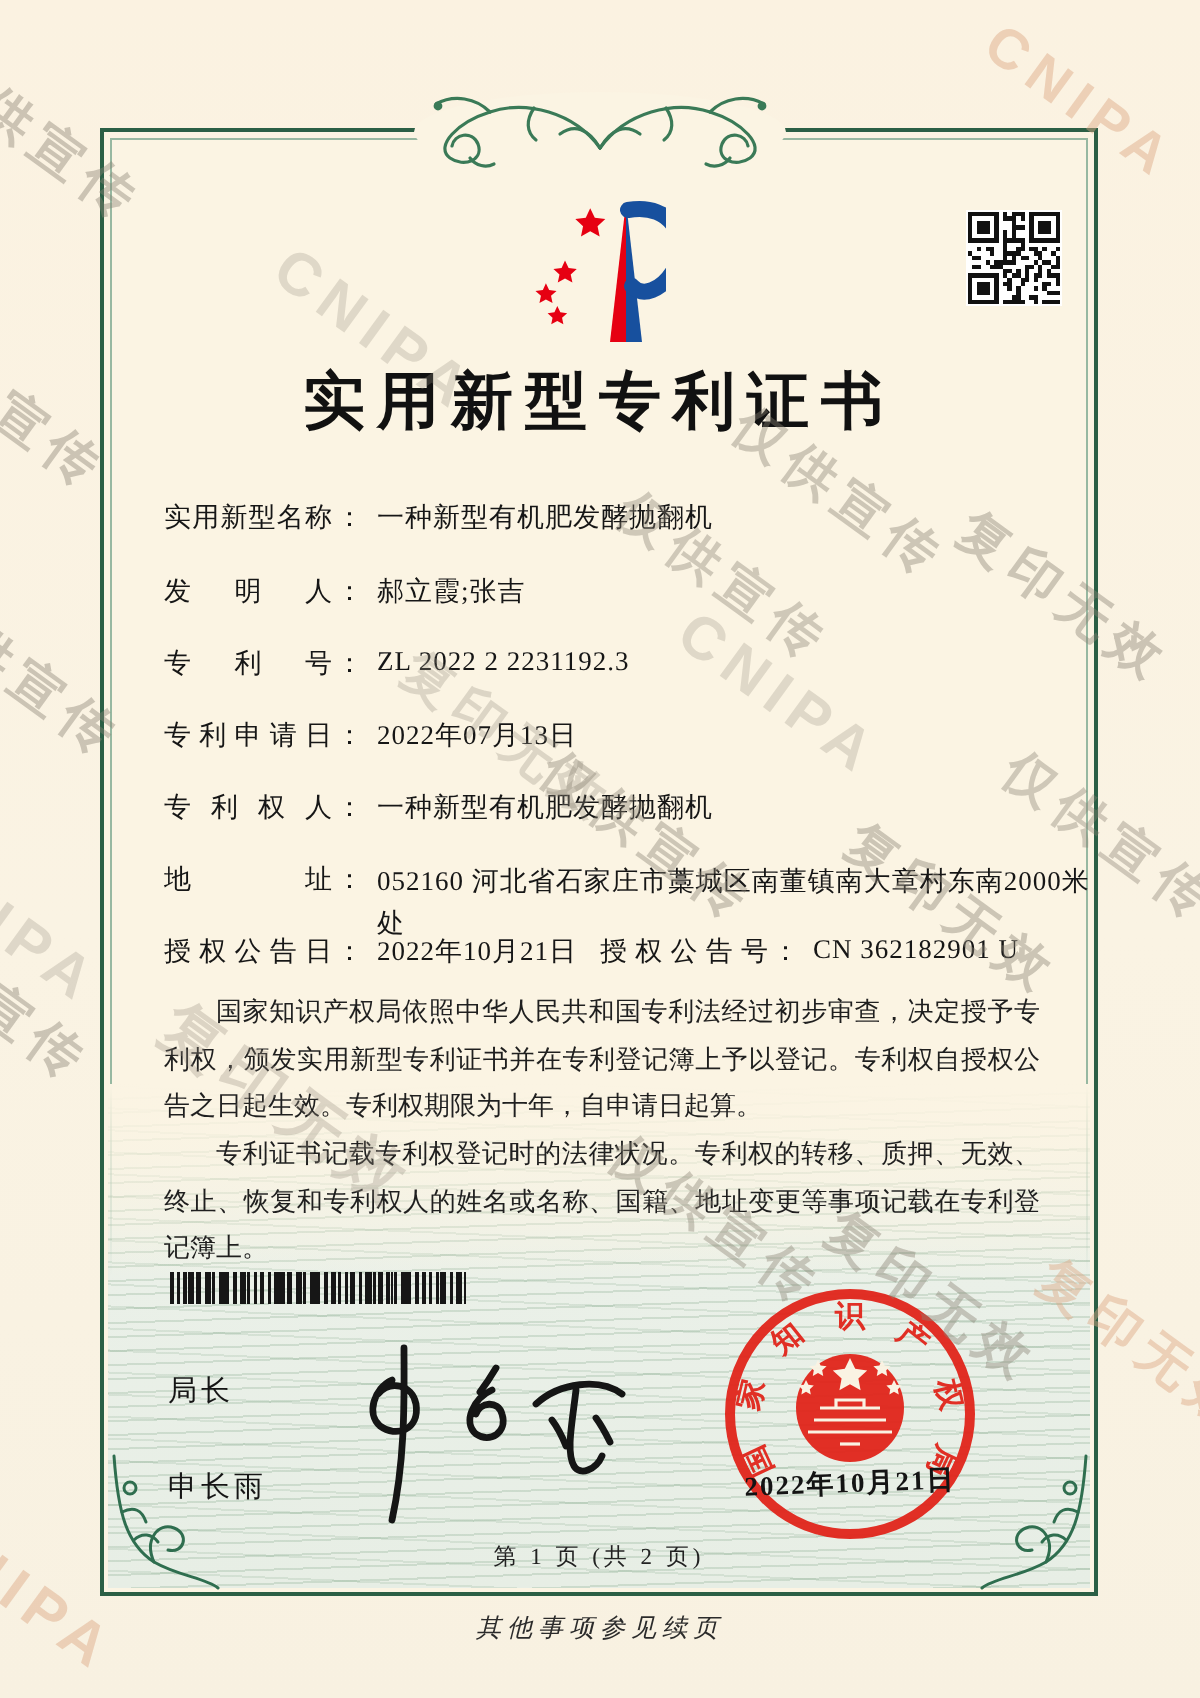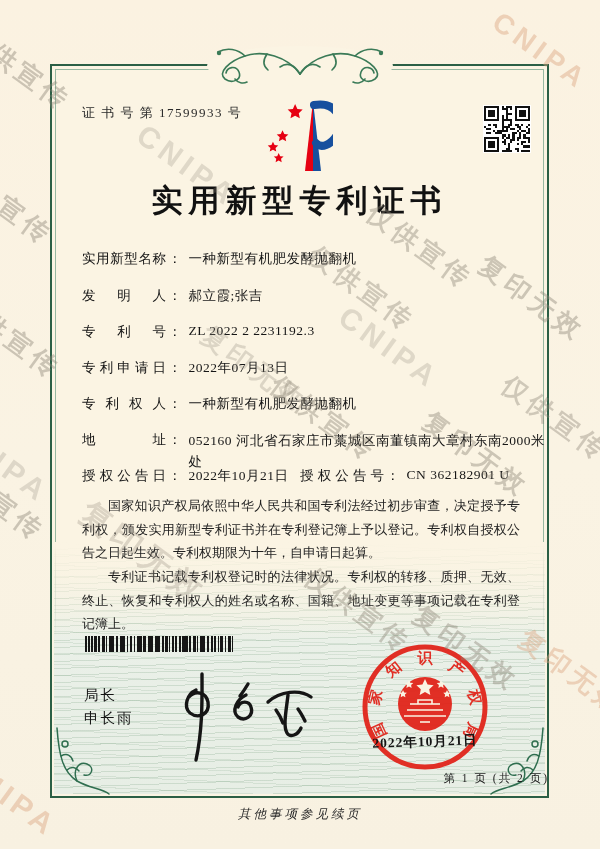--- a/index.html
+++ b/index.html
@@ -46,21 +46,21 @@
       repeating-linear-gradient(90deg,#161616 0 1px,rgba(0,0,0,0) 1px 6.5px);}
   .official{position:absolute;left:84px;font-family:"Liberation Sans","DejaVu Sans",sans-serif;
             font-size:14.5px;font-weight:400;color:#151515;letter-spacing:2px;}
   .sig{position:absolute;left:168px;top:668px;width:152px;height:100px;}
   .seal{position:absolute;left:360px;top:642px;width:130px;height:130px;opacity:.95;}
   #seal-chars text{fill:#e1251b;font-size:15px;font-weight:700;text-anchor:middle;
                    font-family:"Liberation Serif","DejaVu Serif",serif;}
   .seal-date{position:absolute;left:356px;top:733px;width:138px;text-align:center;
              font-size:13.5px;font-weight:700;letter-spacing:1px;color:#141414;
              transform:rotate(-2deg);z-index:4;}
-  .page-info{position:absolute;left:50px;top:771px;width:499px;text-align:right;
+  .page-info{position:absolute;left:50px;top:771px;width:499px;text-align:center;
              font-size:11.5px;letter-spacing:2px;color:#222;}
   .cont-note{position:absolute;left:0;top:806px;width:600px;text-align:center;
              font-size:12.5px;font-style:italic;letter-spacing:3px;color:#2b2b2b;}
   .orn-top{position:absolute;left:205px;top:42px;width:190px;height:48px;z-index:2;}
   .orn-corner{position:absolute;width:58px;height:70px;z-index:2;}
   .orn-bl{left:53px;top:726px;}
   .orn-br{left:489px;top:726px;transform:scaleX(-1);}
 </style>
 </head>
 <body>
@@ -98,21 +98,20 @@
       <path d="M4,2 C6,30 10,46 24,55 C36,62 50,63 56,68"></path>
       <path d="M24,55 C19,44 26,35 34,38 C42,41 39,51 31,49"></path>
       <path d="M8,30 C14,27 18,29 20,35"></path>
       <circle cx="12" cy="18" r="3"></circle>
       <path d="M14,44 C18,40 23,41 26,45"></path>
     </g>
   </svg>
 
   <div class="content">
 
-    <div class="cert-no">证 书 号 第 17599933 号</div>
 
     <svg class="logo" viewBox="0 0 80 80">
       <g fill="#e60012">
         <path d="M42,22 l2.2,4.6 5,.6 -3.7,3.4 1,4.9 -4.5,-2.5 -4.4,2.5 1,-4.9 -3.7,-3.4 5,-.6 z" transform="translate(-2,-16) scale(1.05)"></path>
         <path d="M30,34 l1.9,3.9 4.3,.5 -3.2,2.9 .9,4.2 -3.9,-2.1 -3.8,2.1 .9,-4.2 -3.2,-2.9 4.3,-.5 z" transform="translate(1,1) scale(.95)"></path>
         <path d="M21,47 l1.7,3.5 3.9,.5 -2.9,2.6 .8,3.8 -3.5,-1.9 -3.4,1.9 .8,-3.8 -2.9,-2.6 3.9,-.5 z" transform="scale(.95)"></path>
         <path d="M27,59 l1.6,3.3 3.6,.4 -2.7,2.4 .7,3.5 -3.2,-1.8 -3.2,1.8 .7,-3.5 -2.6,-2.4 3.6,-.4 z" transform="scale(.95)"></path>
         <polygon points="60,4 52,74 60,74"></polygon>
       </g>
       <g fill="#17509e">
@@ -336,21 +335,21 @@
     </div>
 
     <div class="paras">
       <p>国家知识产权局依照中华人民共和国专利法经过初步审查，决定授予专利权，颁发实用新型专利证书并在专利登记簿上予以登记。专利权自授权公告之日起生效。专利权期限为十年，自申请日起算。</p>
       <p>专利证书记载专利权登记时的法律状况。专利权的转移、质押、无效、终止、恢复和专利权人的姓名或名称、国籍、地址变更等事项记载在专利登记簿上。</p>
     </div>
 
     <div class="barcode"></div>
 
     <div class="official" style="top:686px">局长</div>
-    <div class="official" style="top:709px">申长雨</div>
+    <div class="official" style="top:734px">申长雨</div>
 
     <svg class="sig" viewBox="0 0 152 100">
       <g fill="none" stroke="#151515" stroke-width="3.4" stroke-linecap="round">
         <path d="M28,22 C19,26 15,39 22,45 C30,51 42,47 40,34 C38,24 27,22 21,29"></path>
         <path d="M34,6 C34,28 35,60 28,92"></path>
         <path d="M80,16 C77,21 75,24 72,28"></path>
         <path d="M78,27 C69,31 63,43 70,49 C77,54 86,48 83,39 C81,32 72,33 70,39"></path>
         <path d="M100,34 C112,23 132,21 143,29"></path>
         <path d="M120,27 C118,44 115,58 119,65 C122,70 130,67 133,60"></path>
         <path d="M108,42 C111,46 113,50 115,55"></path>

